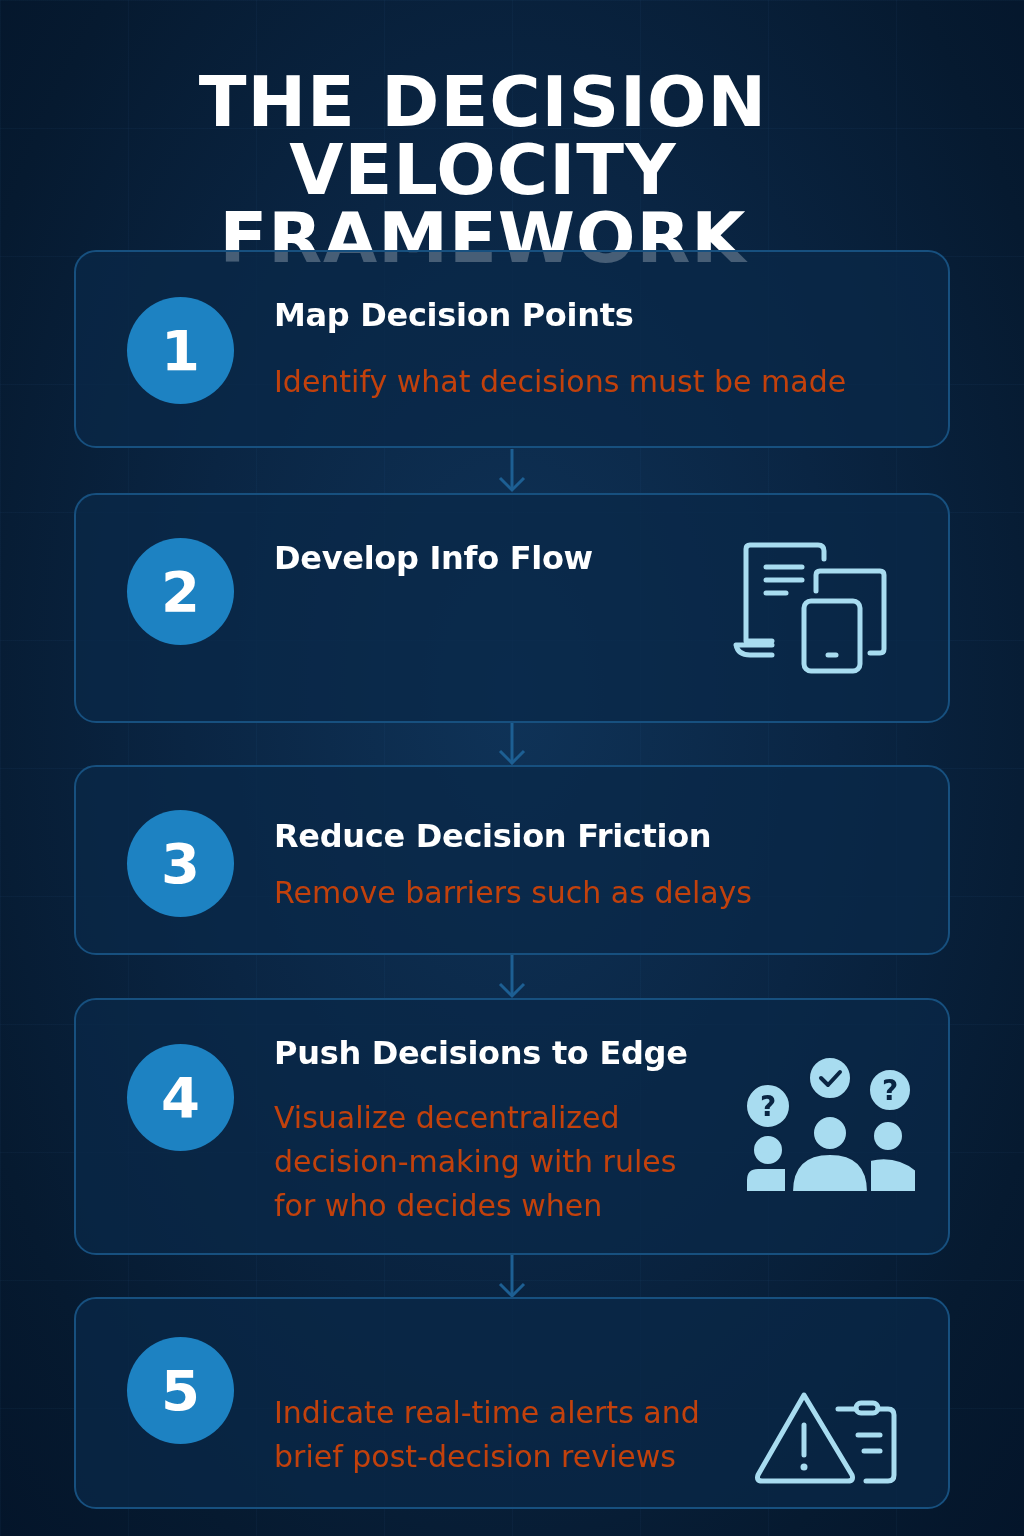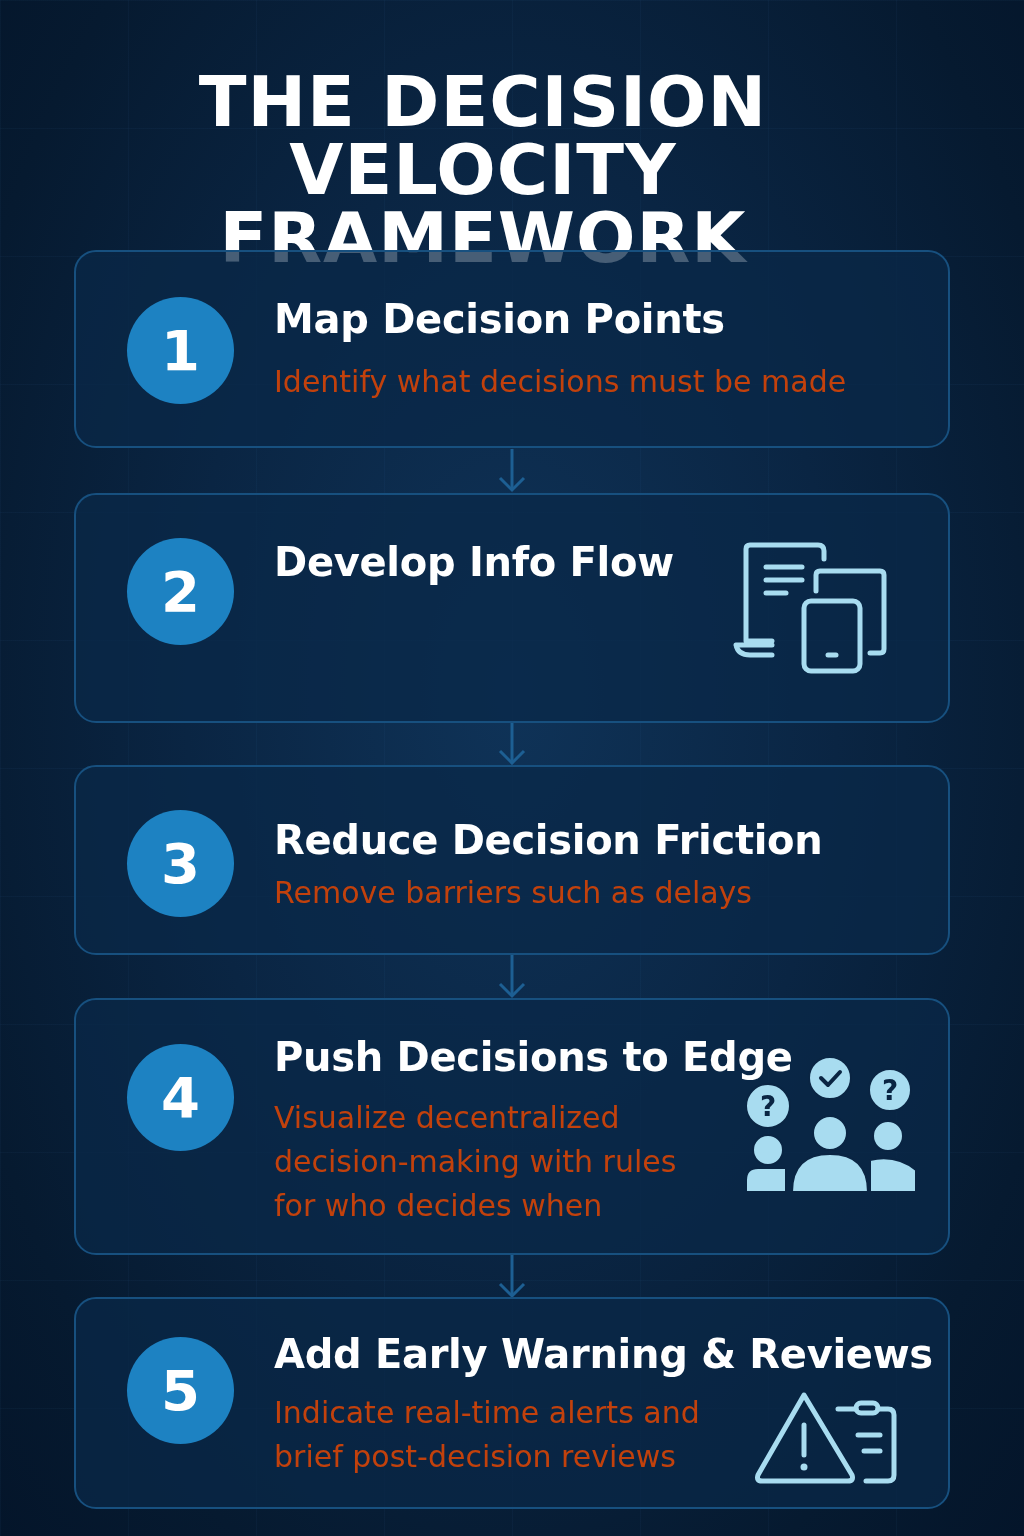--- a/index.html
+++ b/index.html
@@ -36,21 +36,21 @@
     .badge {
       position: absolute; left: 51px;
       width: 107px; height: 107px; border-radius: 50%;
       background: #1d82c2;
       color: #ffffff;
       display: flex; align-items: center; justify-content: center;
       font-weight: bold; font-size: 56px;
     }
     .card-title {
       position: absolute; left: 198px;
-      font-weight: bold; font-size: 40px; white-space: nowrap;
+      font-weight: bold; font-size: 32px; white-space: nowrap;
       letter-spacing: -0.3px;
     }
     .card-desc {
       position: absolute; left: 198px;
       font-size: 30px; line-height: 44px; color: #c2410c;
       white-space: pre-line;
     }
     .connector {
       position: absolute; left: 510px; width: 4px;
     }
@@ -150,21 +150,20 @@
 
 <div class="connector" style="top:1255px;">
   <svg width="40" height="44" viewBox="0 0 40 44" style="margin-left:-18px;">
     <line x1="20" y1="0" x2="20" y2="41" stroke="#1d5f93" stroke-width="3"></line>
     <polyline points="8,29 20,41 32,29" fill="none" stroke="#1d5f93" stroke-width="3"></polyline>
   </svg>
 </div>
 
 <div class="card" style="top:1297px; height:212px;">
   <div class="badge" style="top:38px;">5</div>
-  <div class="card-title" style="top:32px;">Add Early Warning &amp; Reviews</div>
   <div class="card-desc" style="top:92px;">Indicate real-time alerts and
 brief post-decision reviews</div>
   <svg class="icon" width="150" height="96" viewBox="0 0 150 96" style="left:678px; top:90px;">
     <g fill="none" stroke="#a8dcf0" stroke-width="5" stroke-linecap="round" stroke-linejoin="round">
       <path d="M50,6 L98,86 Q100,92 94,92 H8 Q2,92 4,86 Z"></path>
       <line x1="50" y1="36" x2="50" y2="66"></line>
       <path d="M84,20 H102 M124,20 H134 Q140,20 140,26 V86 Q140,92 134,92 H112"></path>
       <rect x="102" y="14" width="22" height="10" rx="5"></rect>
       <line x1="104" y1="46" x2="126" y2="46"></line>
       <line x1="110" y1="62" x2="126" y2="62"></line>

